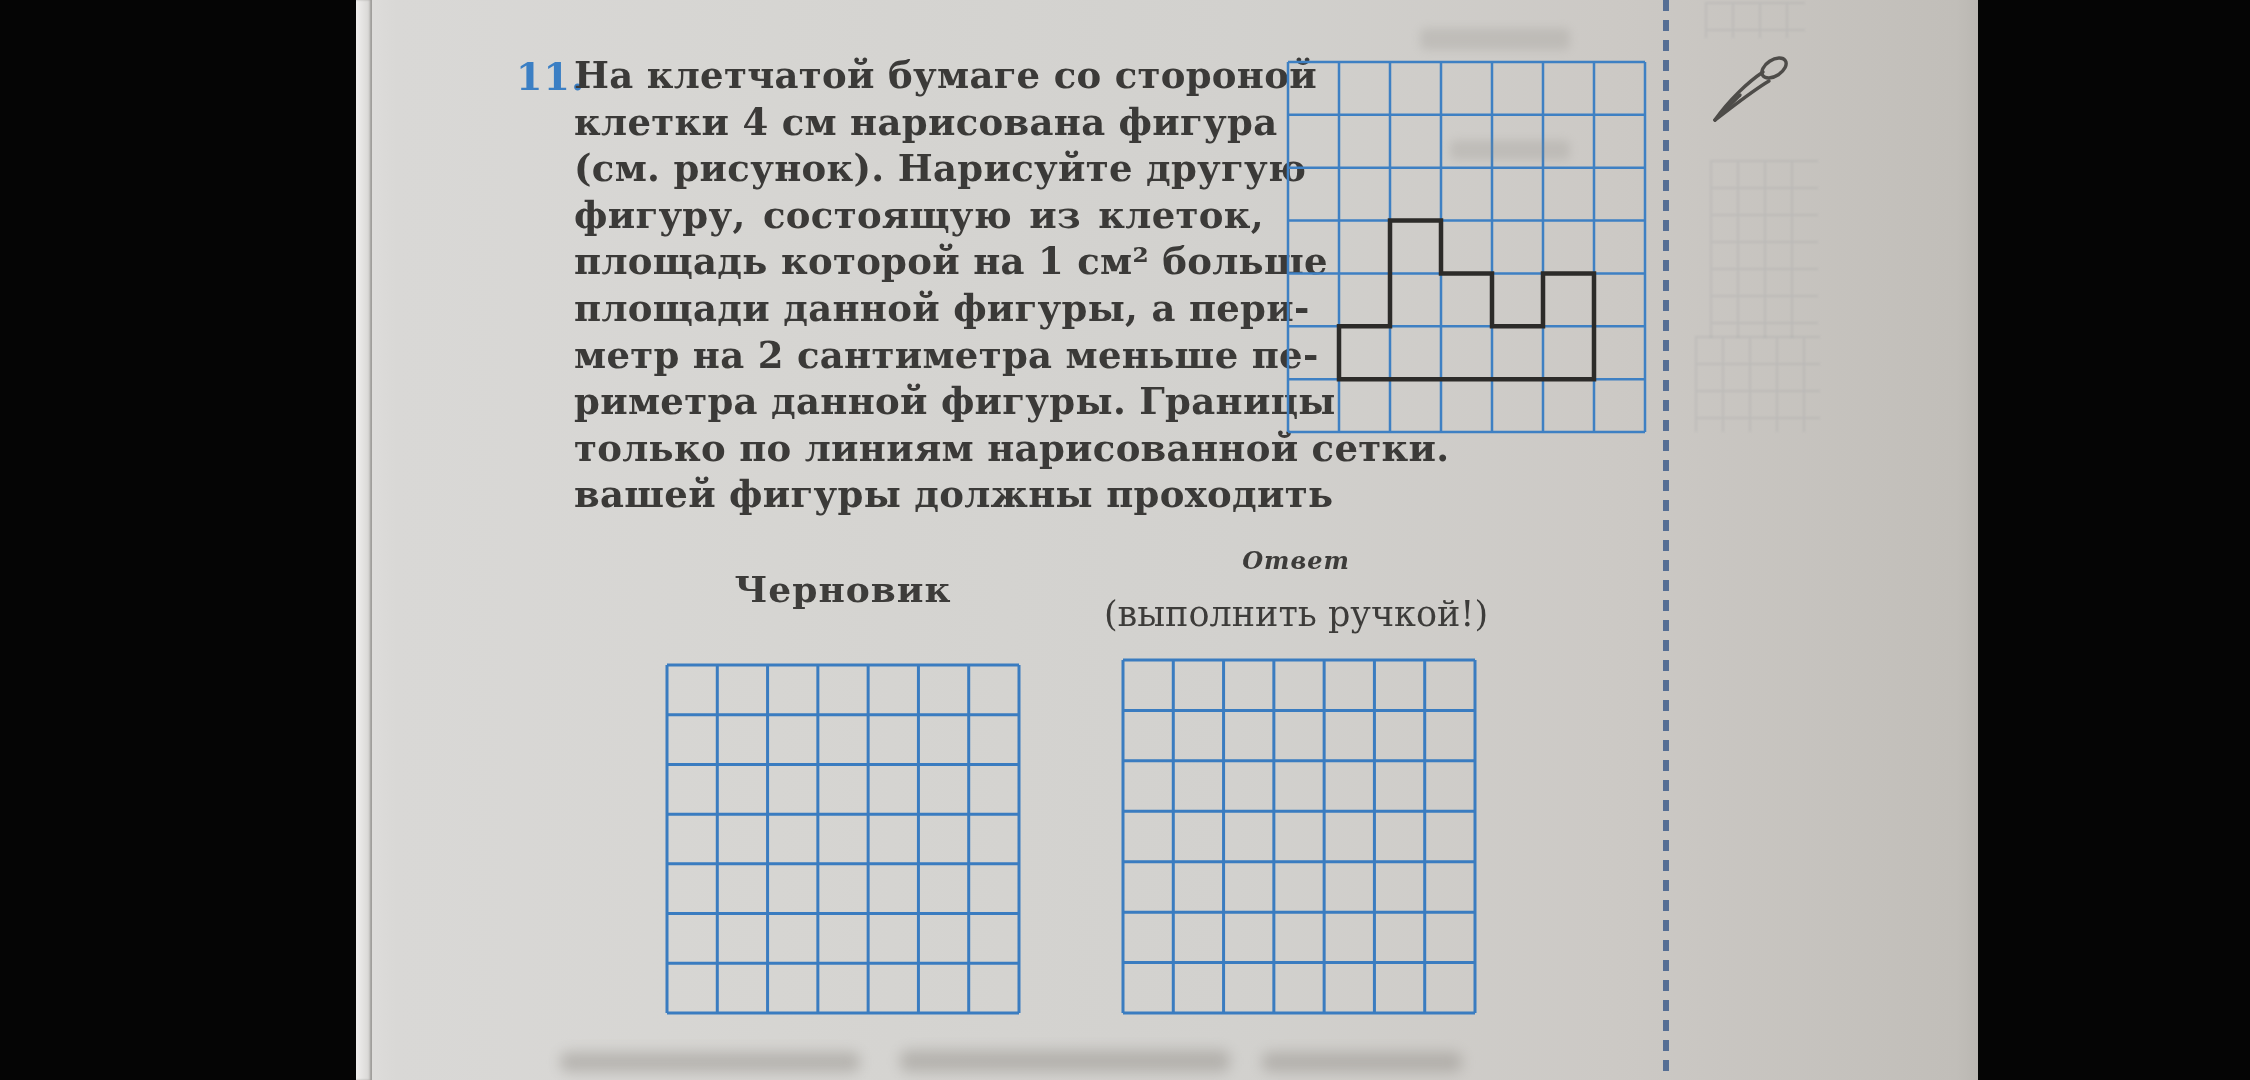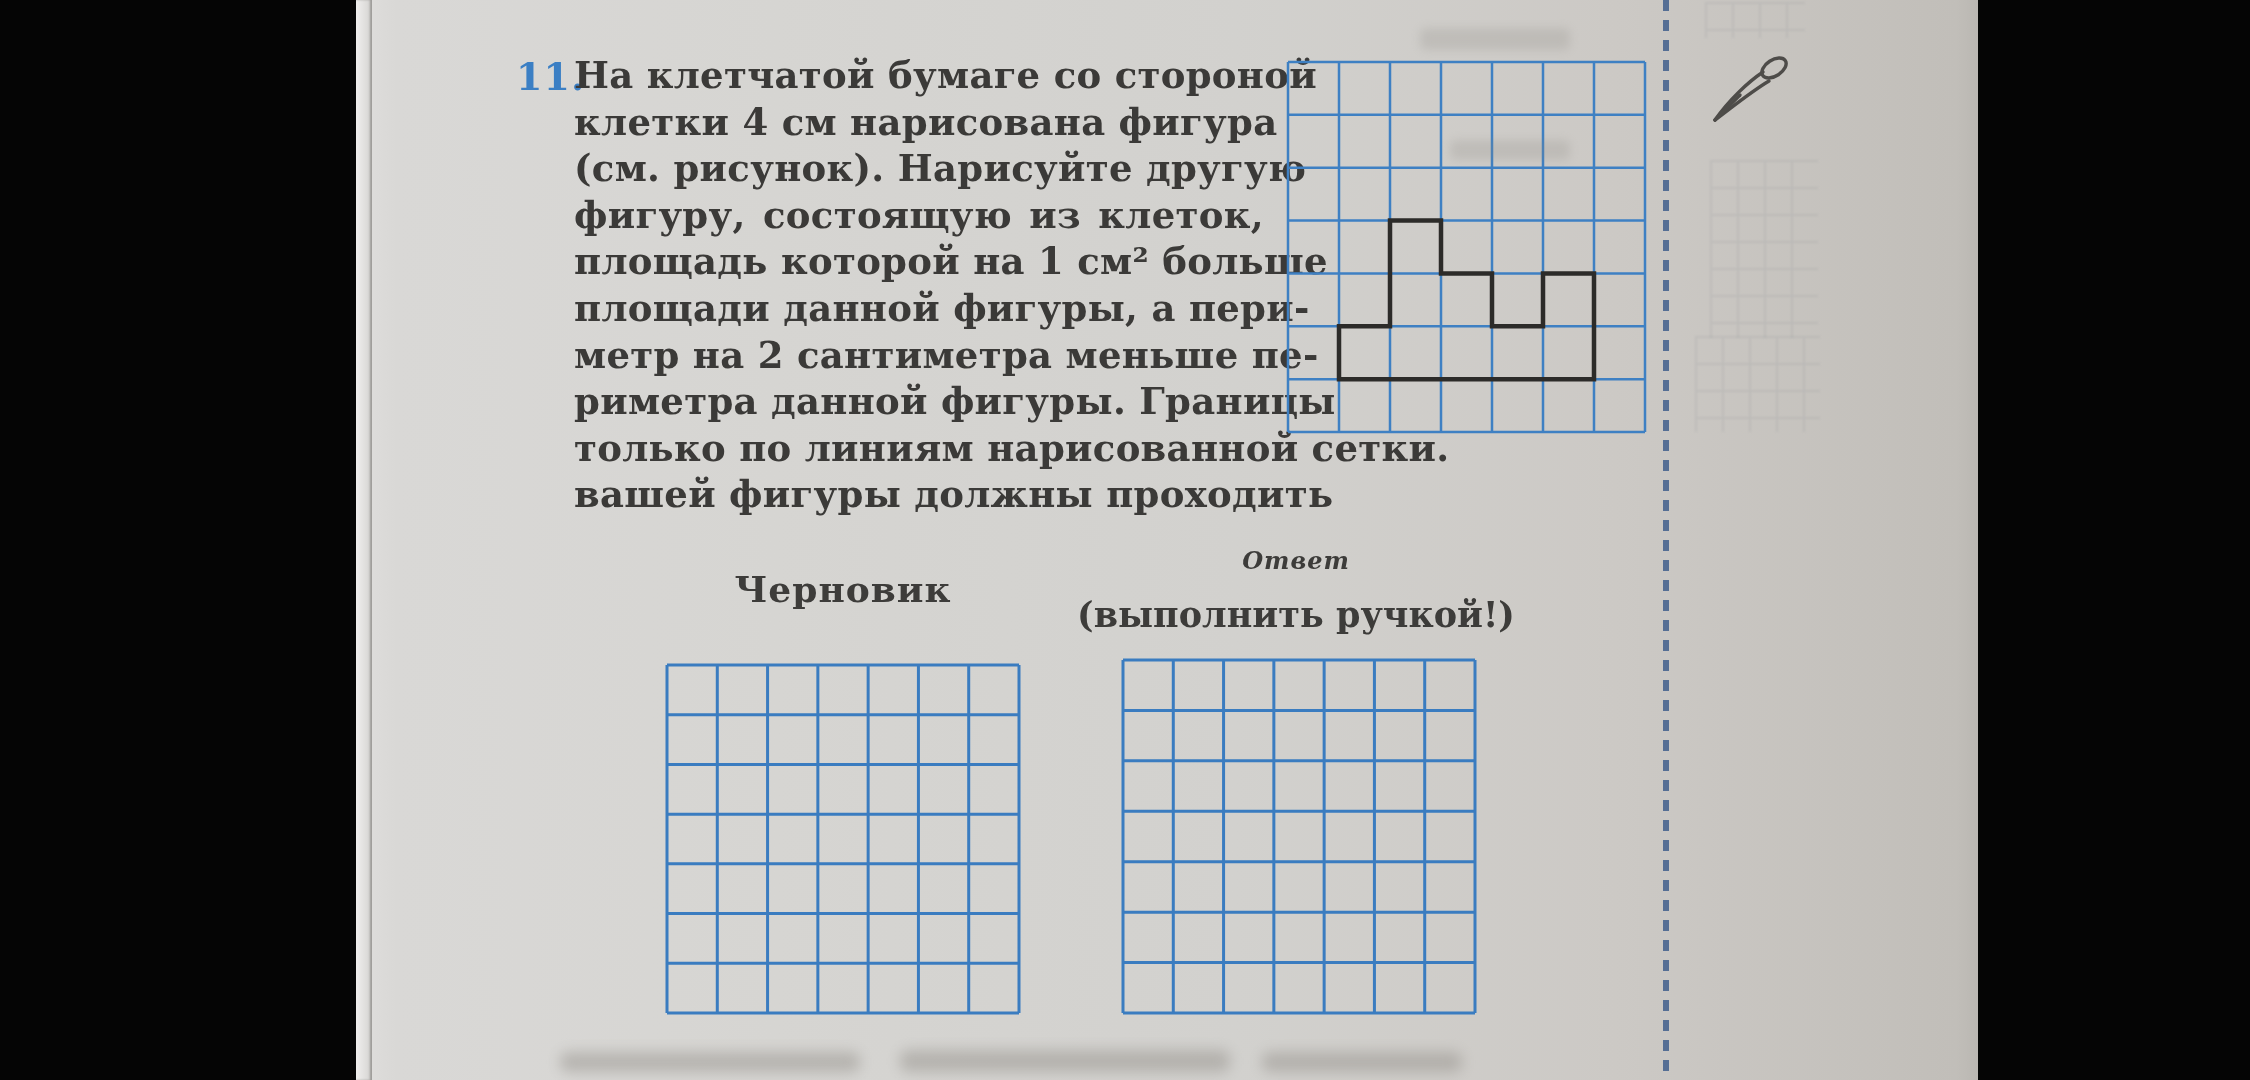--- a/index.html
+++ b/index.html
@@ -11,21 +11,21 @@
         background:linear-gradient(90deg,#f0efee,#dcdbd9 70%,#c9c8c6 100%);box-shadow:inset -2px 0 2px rgba(120,118,115,.55)}
   .problem-number{position:absolute;left:516px;top:54px;font-size:38px;font-weight:bold;letter-spacing:1px}
   .problem-text{position:absolute;left:574px;top:52px;width:690px;font-size:37px;font-weight:bold;
         color:#3b3a38;letter-spacing:.3px}
   .pline{height:46.6px;line-height:46.6px;text-align:justify;text-align-last:justify;white-space:nowrap}
   .pline.last{text-align-last:left;white-space:nowrap;width:760px}
   .grid-box{position:absolute}
   .label{position:absolute;color:#3d3c3a;white-space:nowrap;transform:translateX(-50%)}
   .label-draft{left:843px;top:568px;font-size:36px;font-weight:bold;letter-spacing:1px}
   .label-answer{left:1296px;top:546px;font-size:24px;font-style:italic;font-weight:bold;letter-spacing:1px}
-  .label-note{left:1296px;top:594px;font-size:35px;font-weight:bold}
+  .label-note{left:1296px;top:594px;font-size:35px;font-weight:normal}
   .cut-line{position:absolute;left:1663px;top:0;width:6px;height:1080px;opacity:.88;
         background:repeating-linear-gradient(180deg,#45628e 0 11px,rgba(69,98,142,0) 11px 20px);filter:blur(.4px)}
   .pen-icon{position:absolute;left:1708px;top:48px}
   .ghost{position:absolute;opacity:.14;filter:blur(1px);
         background:repeating-linear-gradient(90deg,#7d828a 0 2px,transparent 2px 27px),
                    repeating-linear-gradient(180deg,#7d828a 0 2px,transparent 2px 27px)}
   .smudge{position:absolute;background:#8f8b85;border-radius:8px;filter:blur(7px);opacity:.45}
   .smudge-lite{position:absolute;background:#8a8781;border-radius:6px;filter:blur(5px);opacity:.22}
 </style>
 </head>

